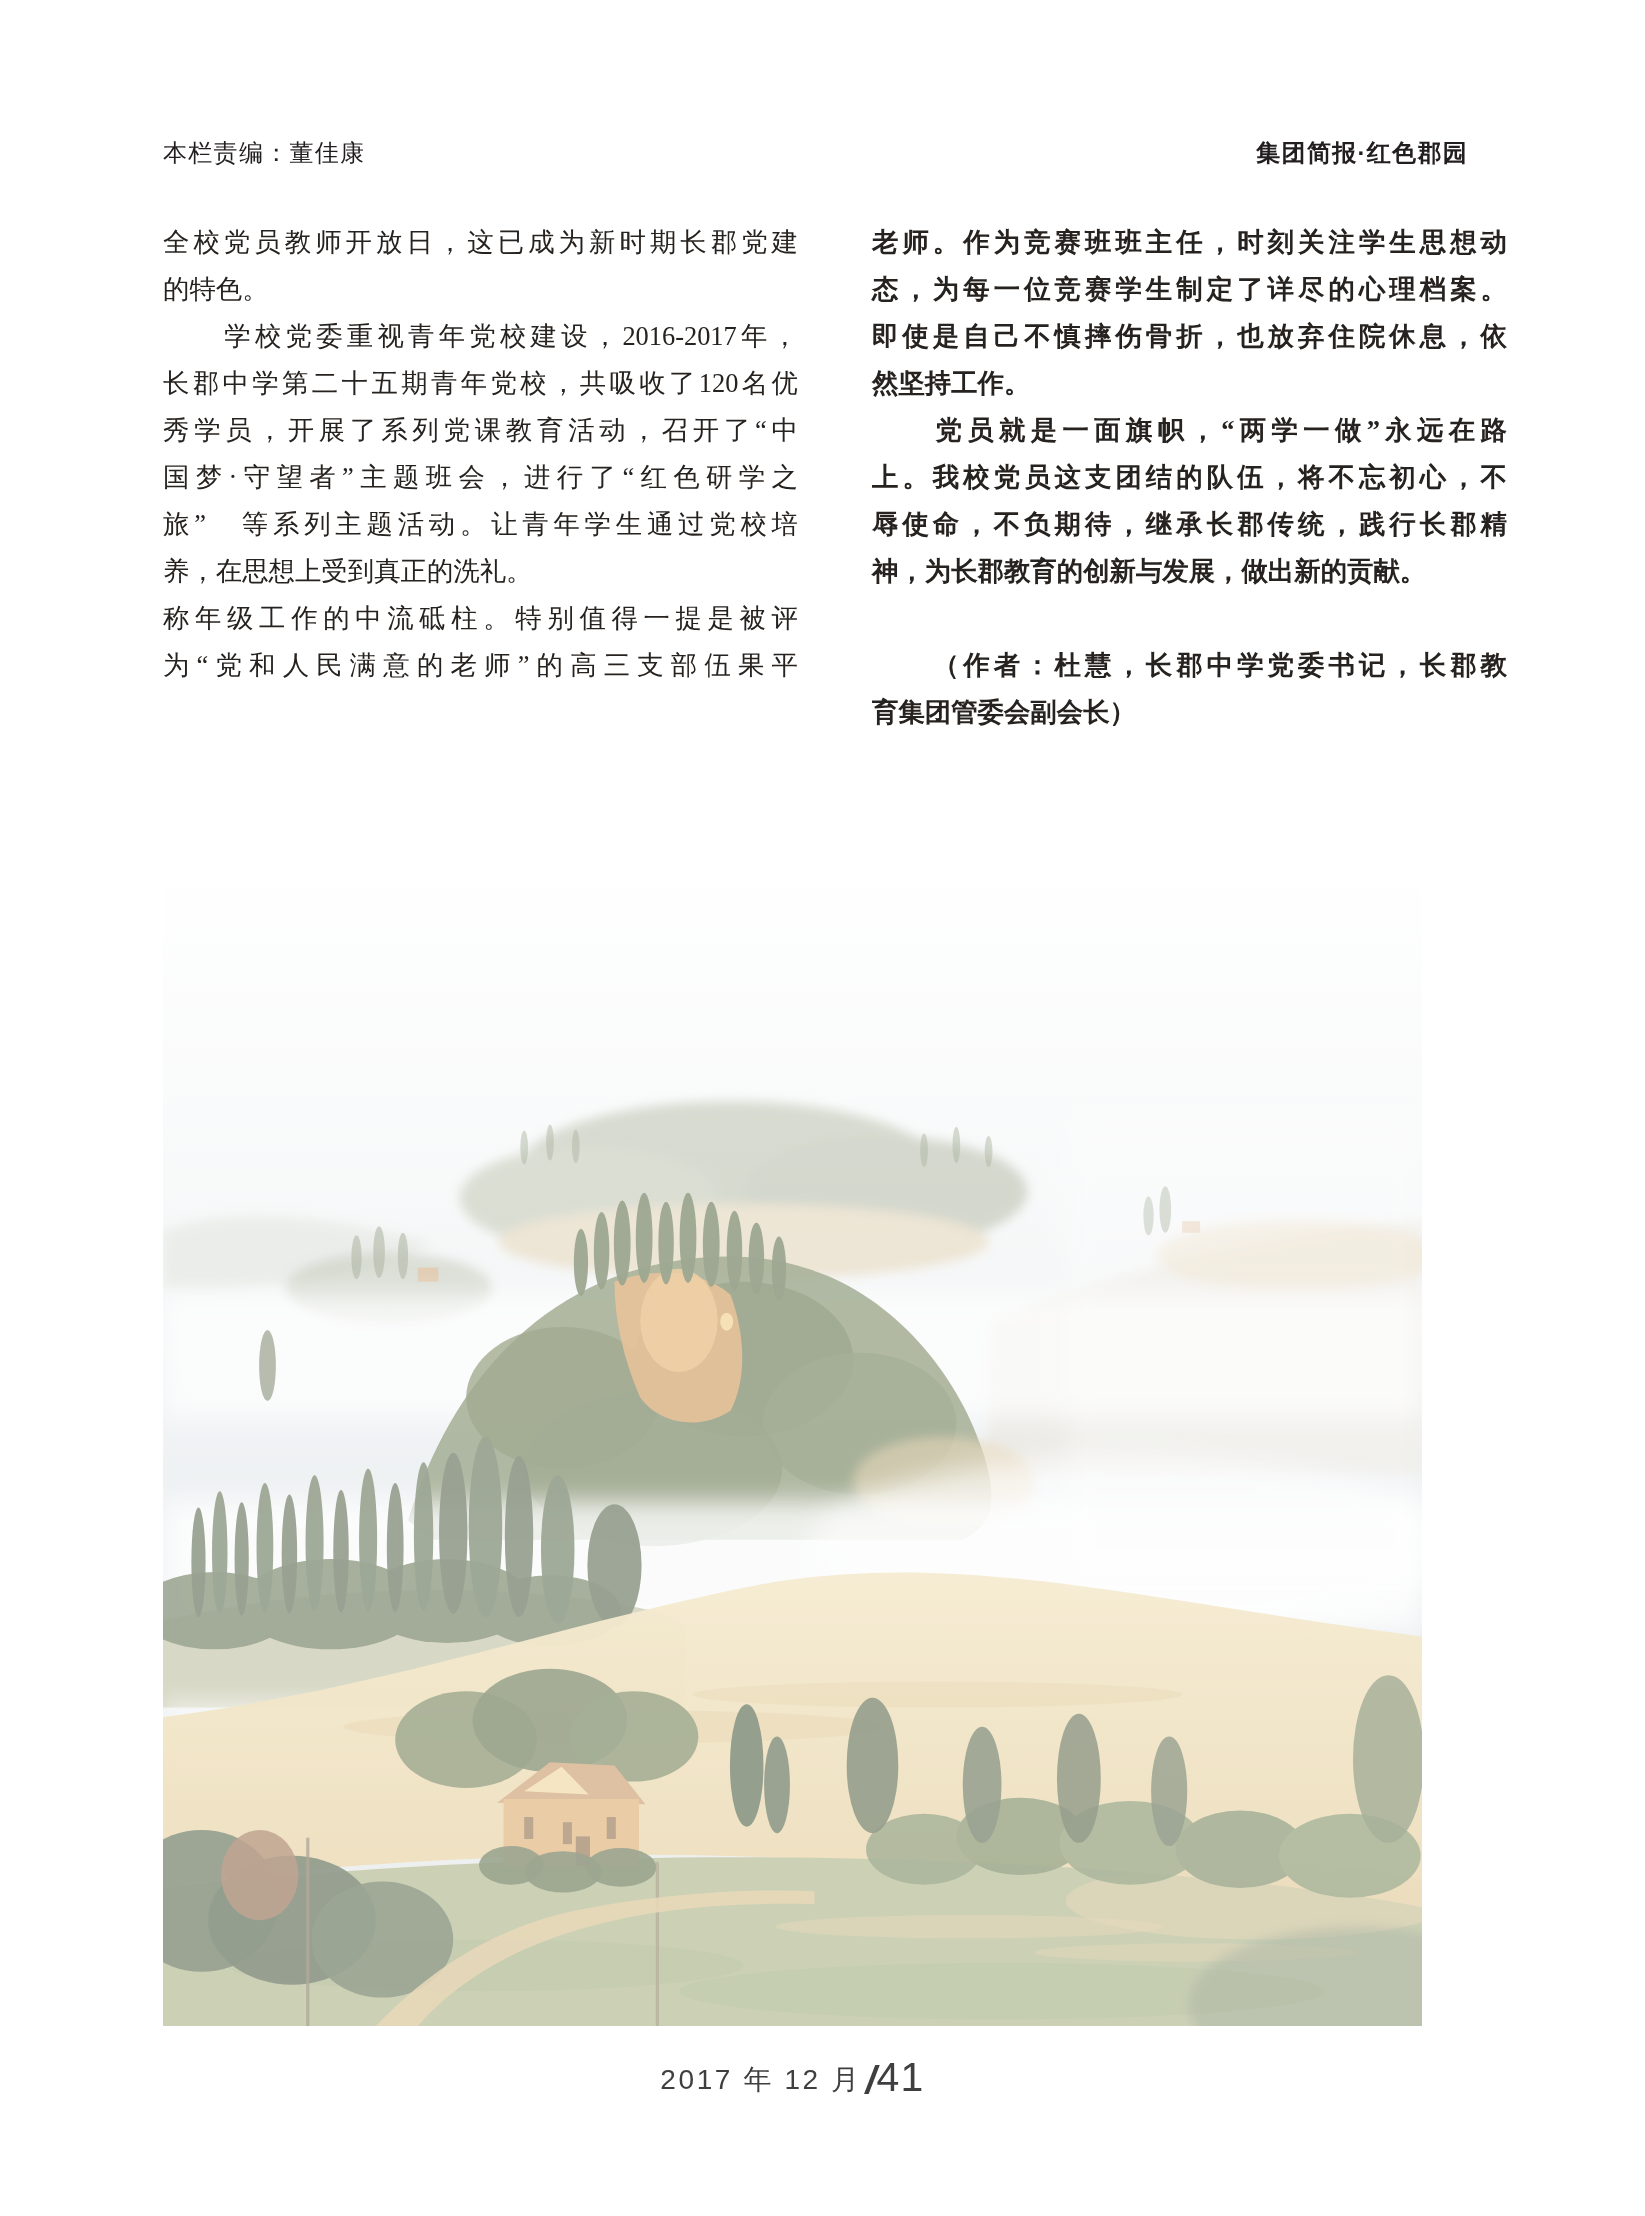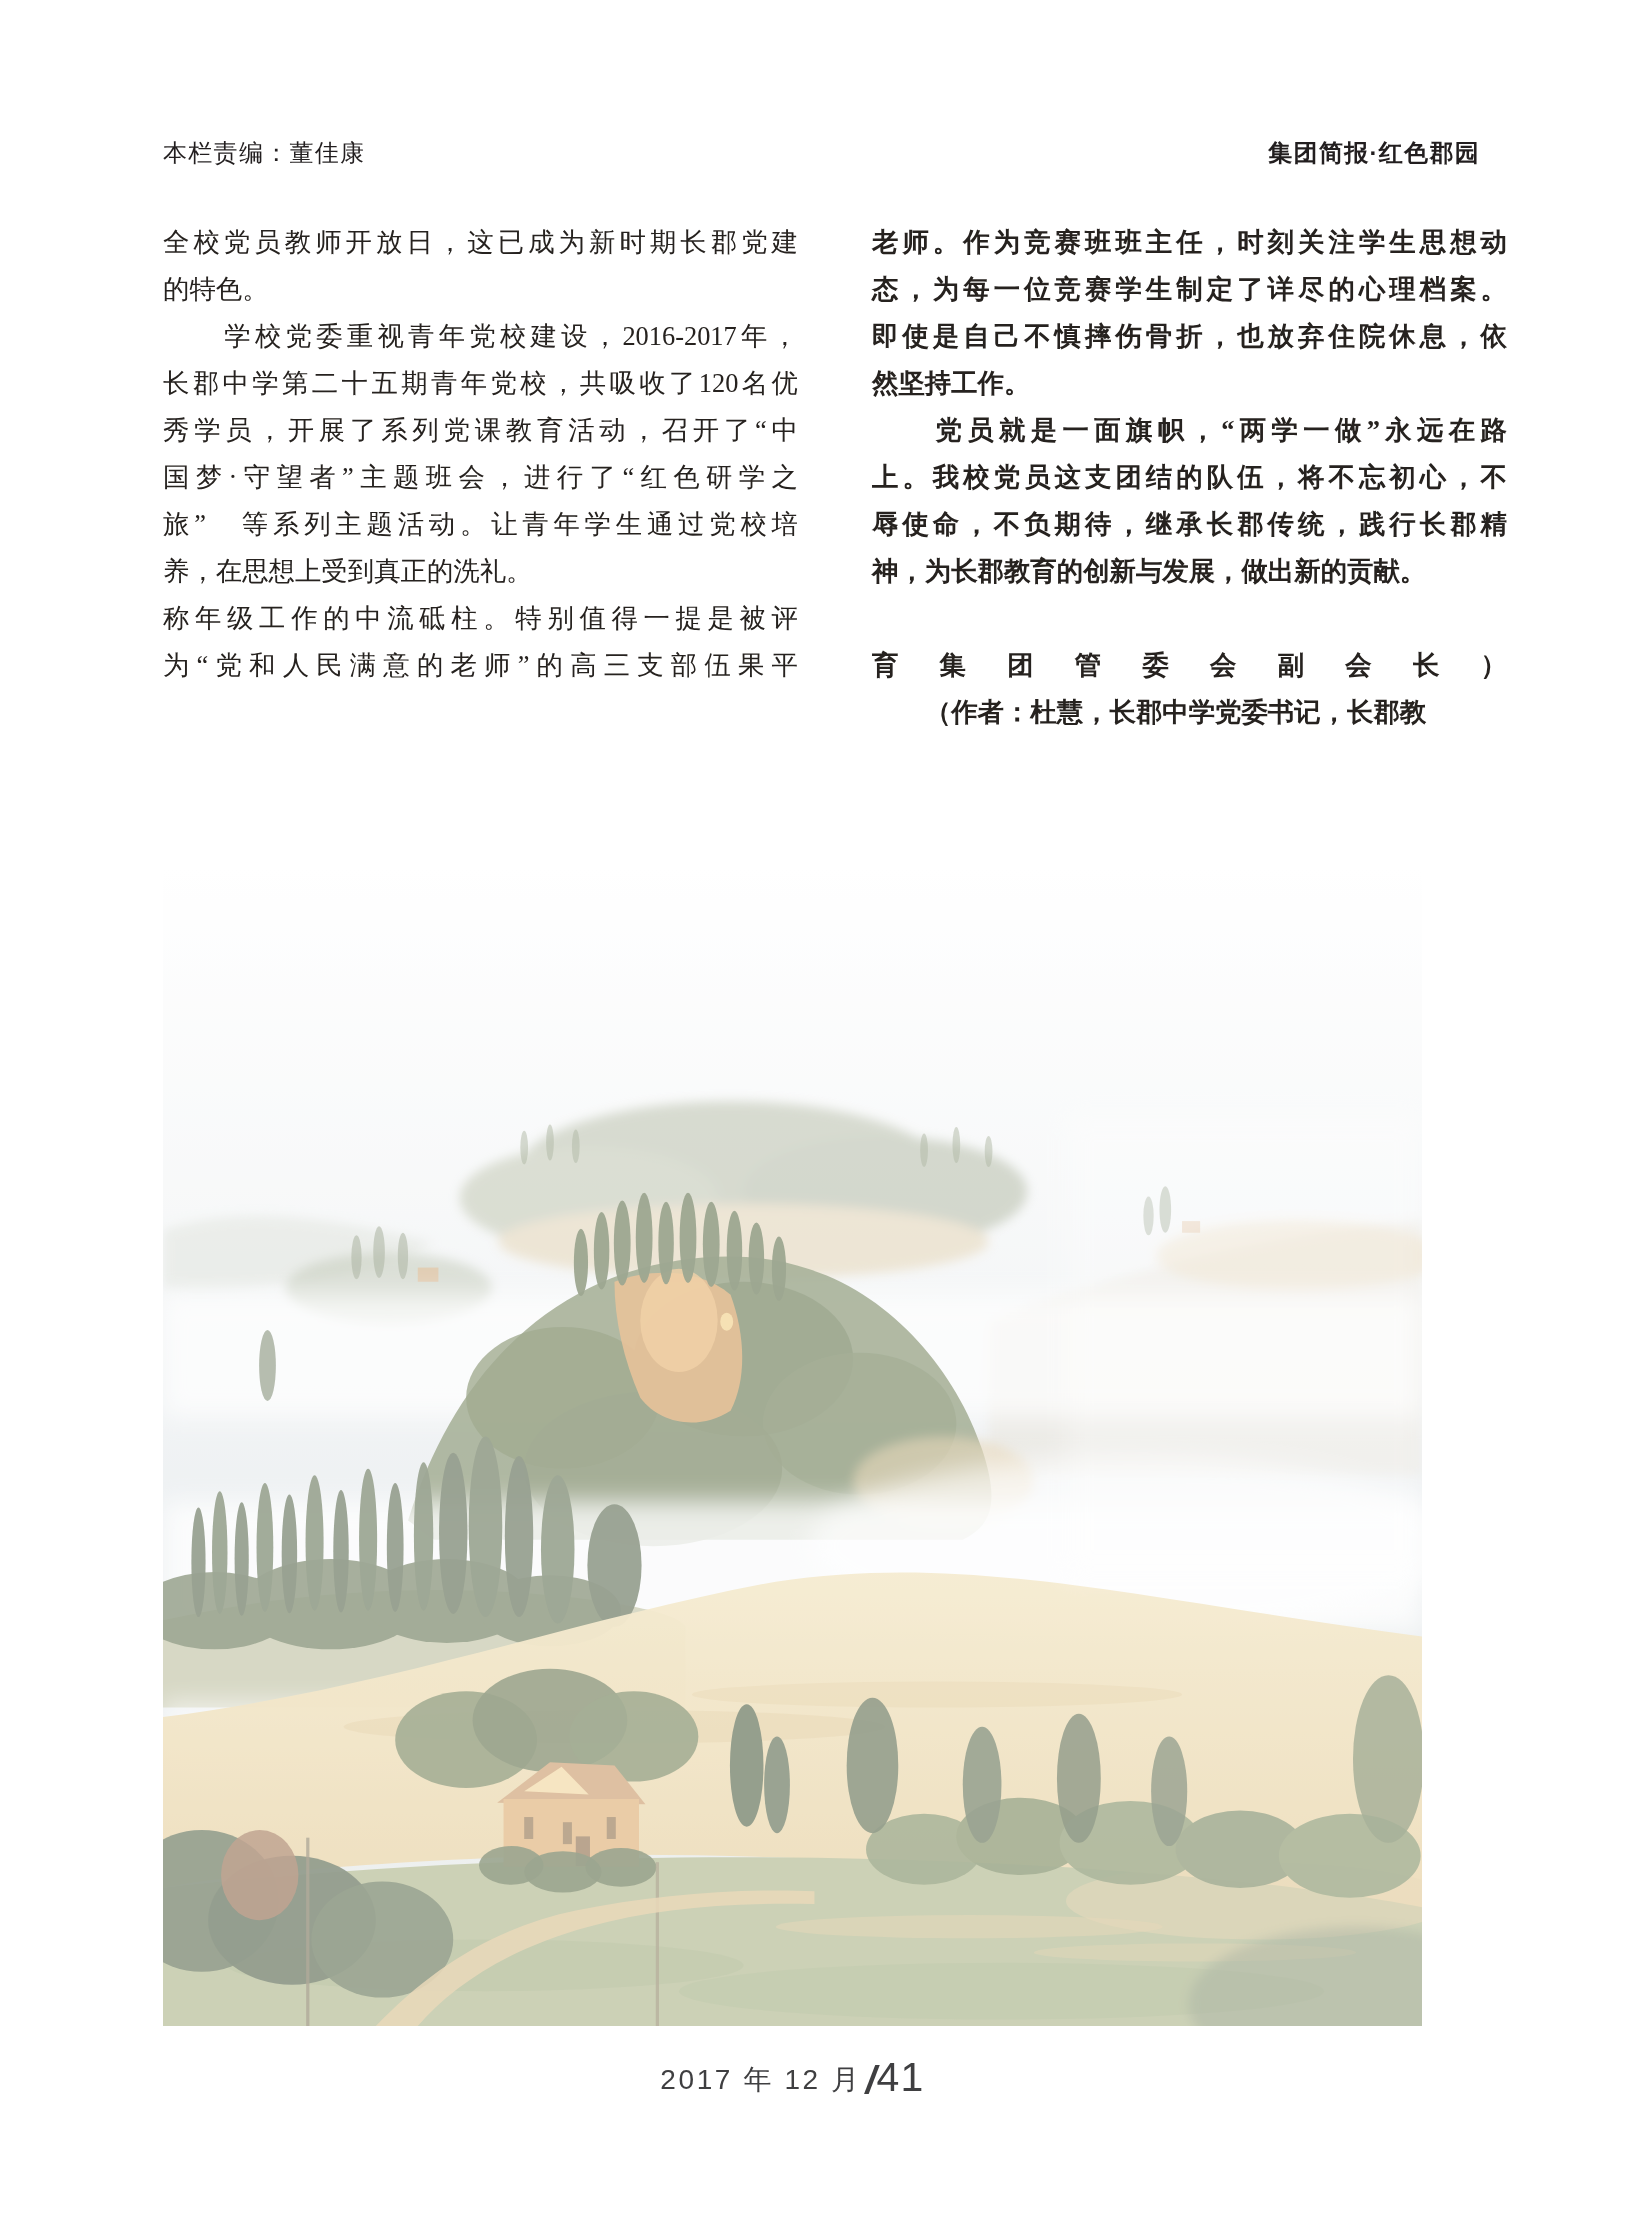--- a/index.html
+++ b/index.html
@@ -5,21 +5,21 @@
   html,body{margin:0;padding:0;}
   body{
     width:1645px;height:2216px;position:relative;background:#ffffff;
     font-family:"Liberation Sans",sans-serif;color:#26221f;overflow:hidden;
   }
   .page{position:absolute;inset:0;}
 
   
   .hdr{position:absolute;top:137px;left:163px;right:165px;height:32px;}
   .hdr-left{position:absolute;left:0;top:0;font-size:24px;font-weight:normal;letter-spacing:1.3px;color:#221e1f;}
-  .hdr-right{position:absolute;right:0;top:0;font-size:24px;font-weight:bold;letter-spacing:1.3px;color:#221e1f;}
+  .hdr-right{position:absolute;right:12px;top:0;font-size:24px;font-weight:bold;letter-spacing:1.3px;color:#221e1f;}
 
   
   .col{
     position:absolute;top:219px;width:635px;
     font-family:"Liberation Serif","DejaVu Serif",serif;
     font-size:26.4px;line-height:47px;color:#26221f;
   }
   .col-left{left:163px;}
   .col-right{left:872px;font-weight:bold;}
   .para{margin:0;}
@@ -77,22 +77,22 @@
           <div class="line">即使是自己不慎摔伤骨折，也放弃住院休息，依</div>
           <div class="line">然坚持工作。</div>
         </div>
         <div class="para">
           <div class="line">　　党员就是一面旗帜，“两学一做”永远在路</div>
           <div class="line">上。我校党员这支团结的队伍，将不忘初心，不</div>
           <div class="line">辱使命，不负期待，继承长郡传统，践行长郡精</div>
           <div class="line">神，为长郡教育的创新与发展，做出新的贡献。</div>
         </div>
         <div class="para spaced">
+          <div class="line">　　（作者：杜慧，长郡中学党委书记，长郡教</div>
           <div class="line">育集团管委会副会长）</div>
-          <div class="line">　　（作者：杜慧，长郡中学党委书记，长郡教</div>
         </div>
       </section>
   </main>
 
   <figure class="photo">
     <svg viewBox="0 0 1952 1794" preserveAspectRatio="none">
       <defs>
         <linearGradient id="gSky" x1="0" y1="0" x2="0" y2="1">
           <stop offset="0" stop-color="#ffffff"></stop>
           <stop offset="0.30" stop-color="#f2f4f5"></stop>

